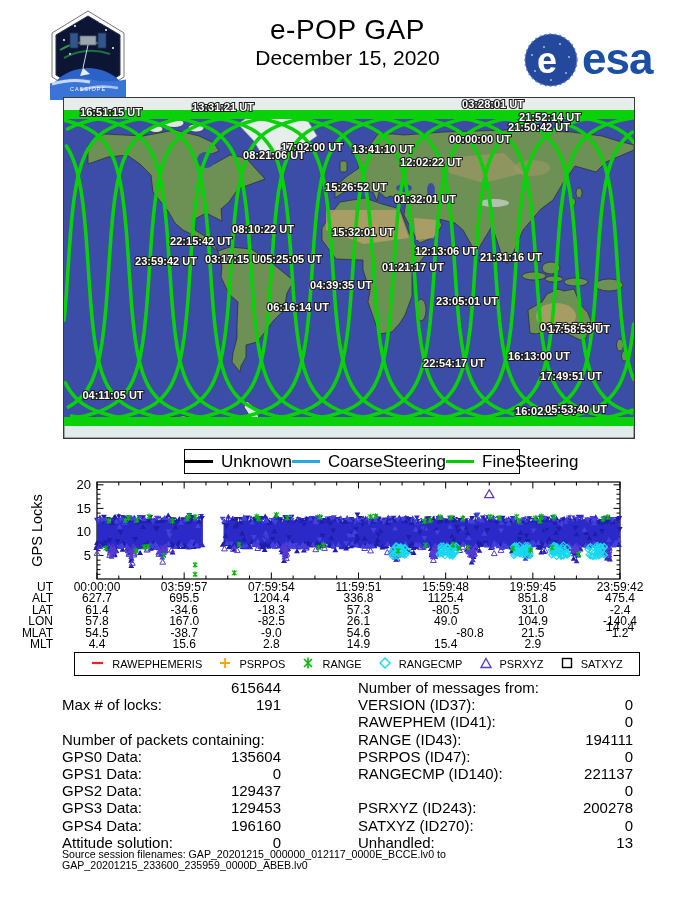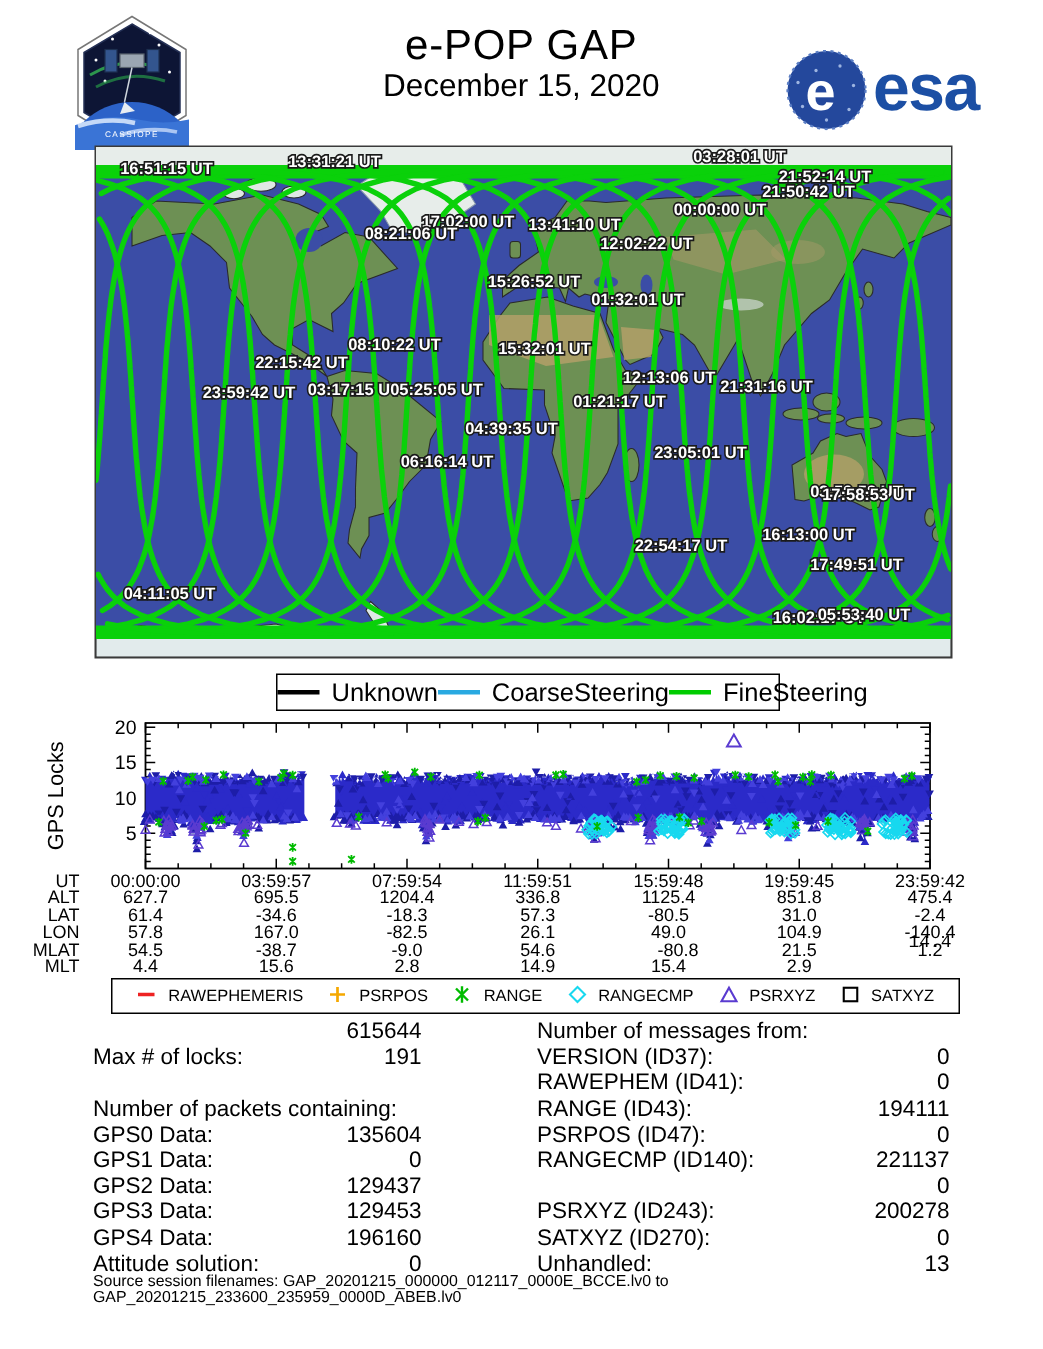--- a/index.html
+++ b/index.html
@@ -235,21 +235,21 @@
     <span class="cellv" style="left: 315.51px; width: 86px; top: 3px;">11:59:51</span>
     <span class="cellv" style="left: 315.51px; width: 86px; top: 14.4px;">336.8</span>
     <span class="cellv" style="left: 315.51px; width: 86px; top: 25.8px;">57.3</span>
     <span class="cellv" style="left: 315.51px; width: 86px; top: 37.2px;">26.1</span>
     <span class="cellv" style="left: 315.51px; width: 86px; top: 48.6px;">54.6</span>
     <span class="cellv" style="left: 315.51px; width: 86px; top: 60px;">14.9</span>
     <span class="cellv" style="left: 402.68px; width: 86px; top: 3px;">15:59:48</span>
     <span class="cellv" style="left: 402.68px; width: 86px; top: 14.4px;">1125.4</span>
     <span class="cellv" style="left: 402.68px; width: 86px; top: 25.8px;">-80.5</span>
     <span class="cellv" style="left: 402.68px; width: 86px; top: 37.2px;">49.0</span>
-    <span class="cellv" style="left: 409px; width: 86px; top: 48.6px;">-80.8</span>
+    <span class="cellv" style="left: 427px; width: 86px; top: 48.6px;">-80.8</span>
     <span class="cellv" style="left: 402.68px; width: 86px; top: 60px;">15.4</span>
     <span class="cellv" style="left: 489.85px; width: 86px; top: 3px;">19:59:45</span>
     <span class="cellv" style="left: 489.85px; width: 86px; top: 14.4px;">851.8</span>
     <span class="cellv" style="left: 489.85px; width: 86px; top: 25.8px;">31.0</span>
     <span class="cellv" style="left: 489.85px; width: 86px; top: 37.2px;">104.9</span>
     <span class="cellv" style="left: 489.85px; width: 86px; top: 48.6px;">21.5</span>
     <span class="cellv" style="left: 489.85px; width: 86px; top: 60px;">2.9</span>
     <span class="cellv" style="left: 577.02px; width: 86px; top: 3px;">23:59:42</span>
     <span class="cellv" style="left: 577.02px; width: 86px; top: 14.4px;">475.4</span>
     <span class="cellv" style="left: 577.02px; width: 86px; top: 25.8px;">-2.4</span>

